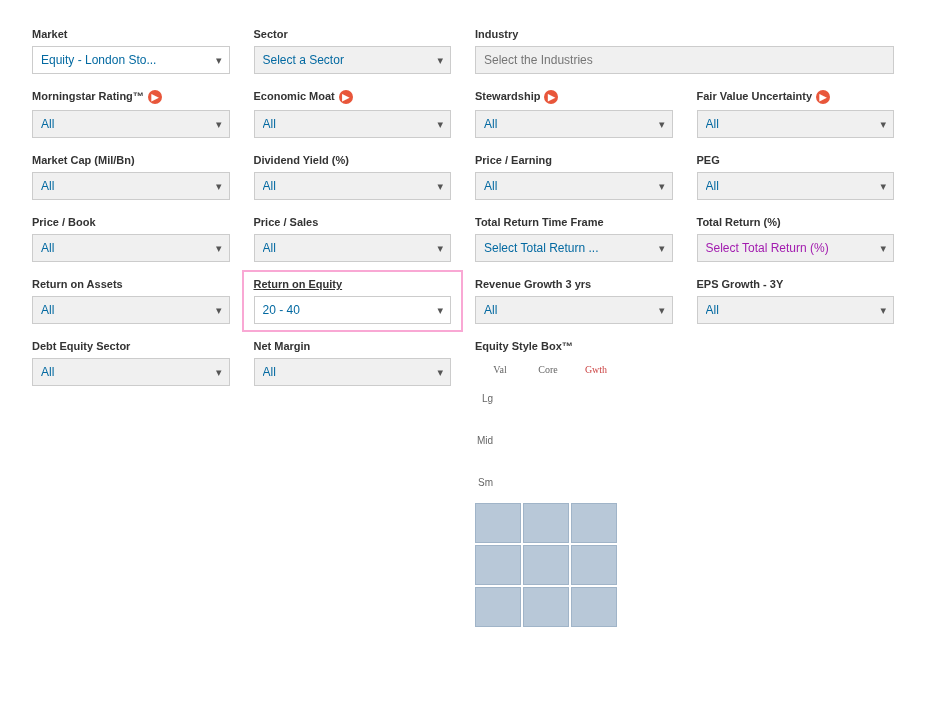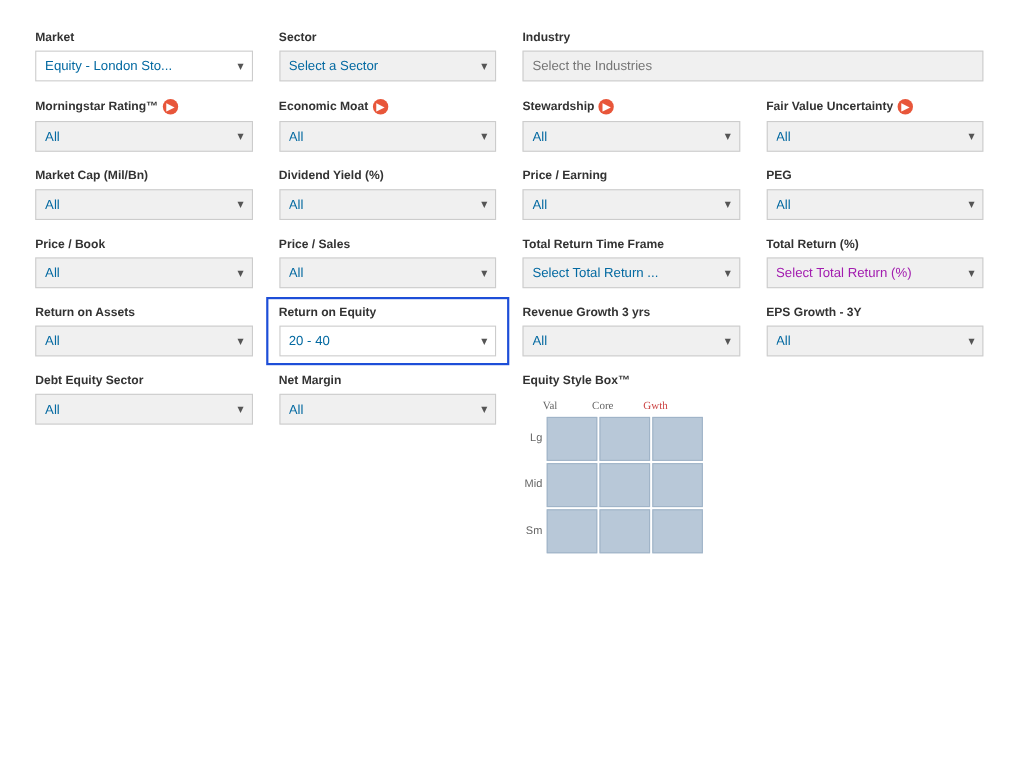--- a/index.html
+++ b/index.html
@@ -17,21 +17,20 @@
     }
     .filter-cell {
       padding: 8px 12px;
     }
     .filter-label {
       font-size: 11px;
       font-weight: bold;
       color: #333;
       margin-bottom: 6px;
       display: flex;
-      align-items: center;
       gap: 4px;
     }
     .filter-label .ms-icon {
       display: inline-block;
       width: 14px;
       height: 14px;
       background: #e8563a;
       border-radius: 50%;
       color: #fff;
       font-size: 9px;
@@ -303,21 +302,21 @@
     <div class="filter-label">
       <span>Return on Assets</span>
     </div>
     <div class="select-wrapper">
       <select>
         <option>All</option>
       </select>
     </div>
   </div>
 
-  <div class="filter-cell filter-row-5 highlighted" style="border: 2px solid #1d4ed8; padding: 6px 10px;">
+  <div class="filter-cell filter-row-5 highlighted" style="border: 2px solid #f9a8d4; padding: 6px 10px; text-decoration: underline;">
     <div class="filter-label">
       <span>Return on Equity</span>
     </div>
     <div class="select-wrapper">
       <select style="background:#fff;">
         <option>20 - 40</option>
         <option>All</option>
       </select>
     </div>
   </div>
@@ -370,21 +369,21 @@
     <div class="style-box-label">
       <span>Equity Style Box™</span>
     </div>
     <div class="style-box-container">
       <div class="style-box-grid-wrapper">
         <div class="style-box-x-labels">
           <div class="style-box-x-label">Val</div>
           <div class="style-box-x-label">Core</div>
           <div class="style-box-x-label" style="color:#cc4444;">Gwth</div>
         </div>
-        <div style="display:flex; align-items:flex-end;">
+        <div style="display:flex; align-items:flex-start;flex-direction:column;">
           <div style="display:flex; flex-direction:column; justify-content:space-around; width:22px;">
             <div style="height:42px; display:flex; align-items:center; justify-content:flex-end; padding-right:4px; font-size:10px; color:#666;">Lg</div>
             <div style="height:42px; display:flex; align-items:center; justify-content:flex-end; padding-right:4px; font-size:10px; color:#666;">Mid</div>
             <div style="height:42px; display:flex; align-items:center; justify-content:flex-end; padding-right:4px; font-size:10px; color:#666;">Sm</div>
           </div>
           <div class="style-box-grid">
             <div class="style-box-cell"></div>
             <div class="style-box-cell"></div>
             <div class="style-box-cell"></div>
             <div class="style-box-cell"></div>

